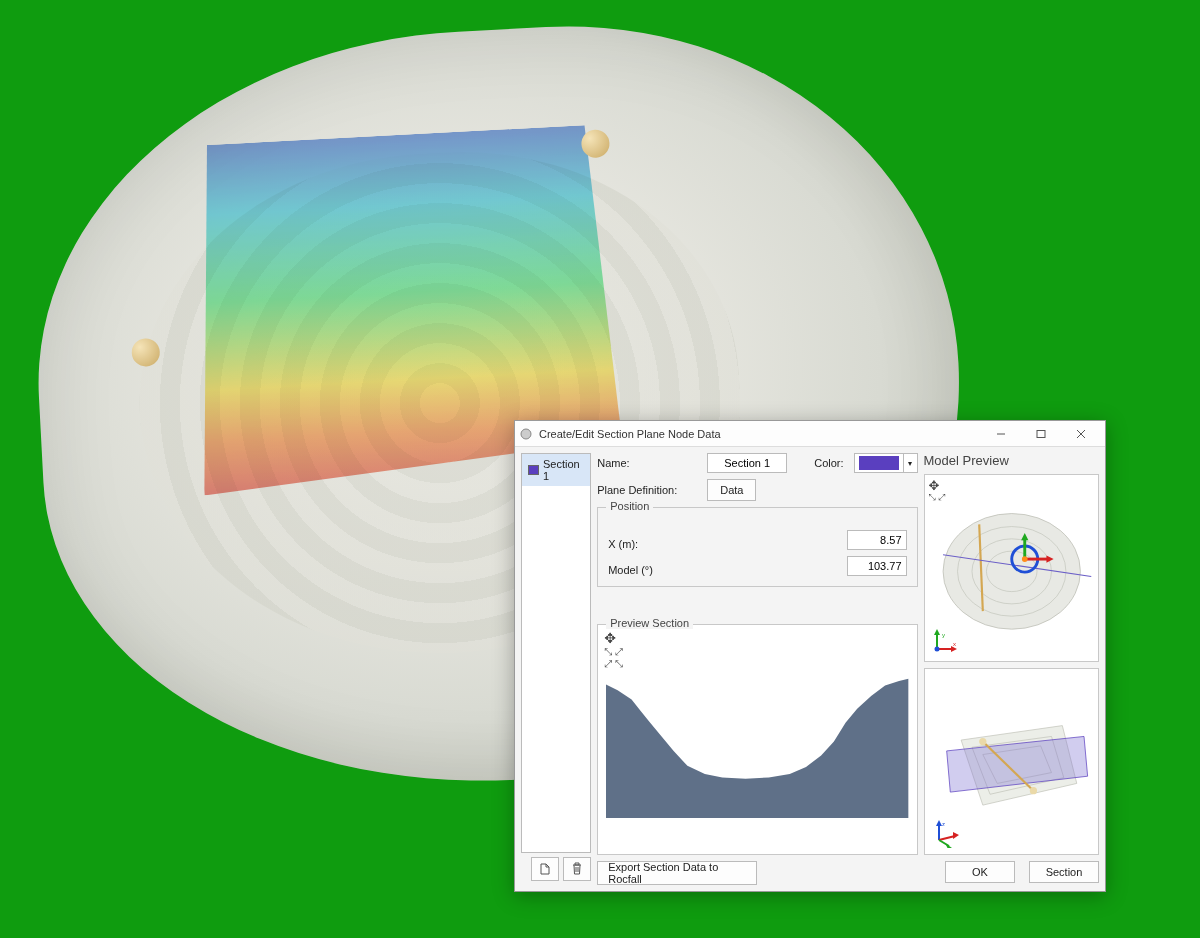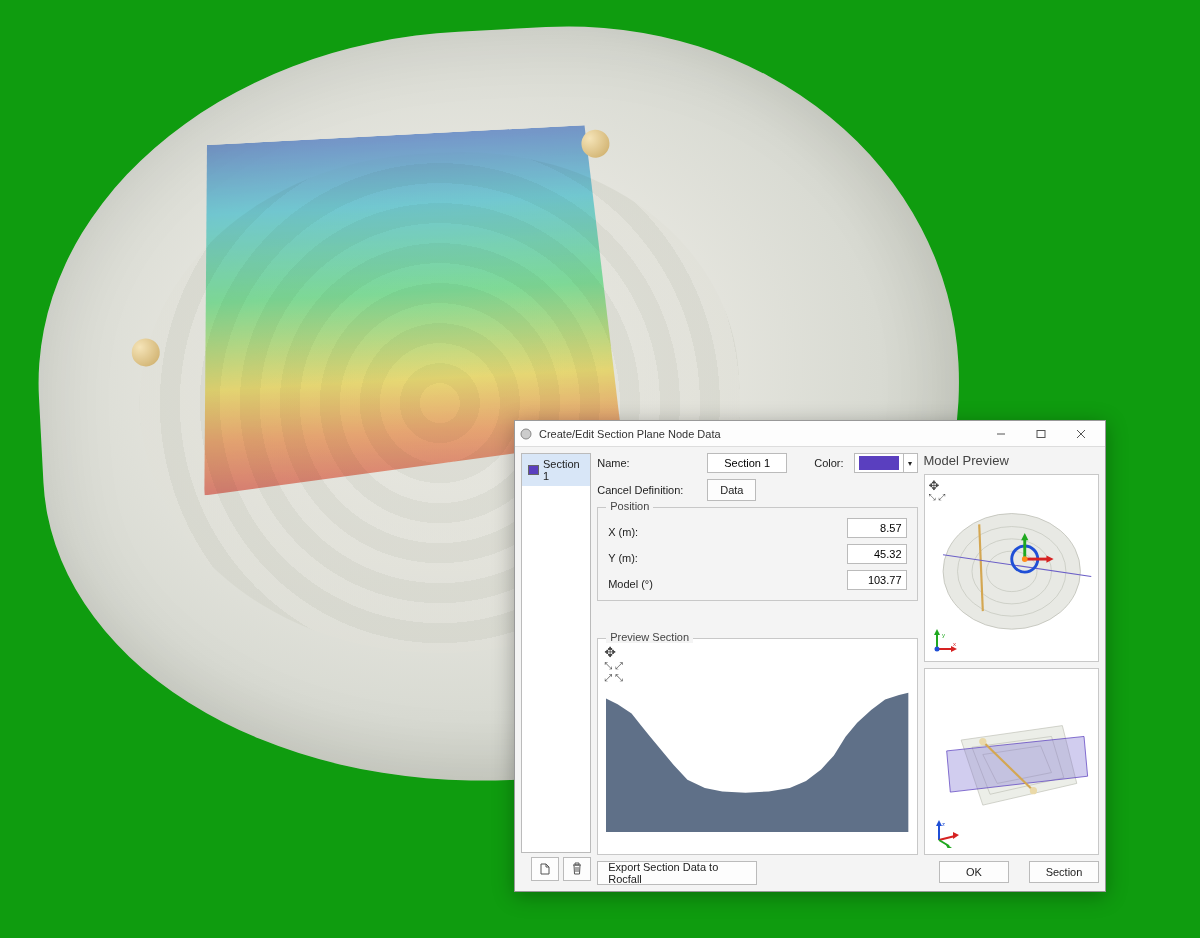--- a/index.html
+++ b/index.html
@@ -85,39 +85,39 @@
   .mid-col { flex:1; display:flex; flex-direction:column; gap:6px; }
   .row { display:flex; align-items:center; gap:10px; }
   .lbl { width:100px; font-size:11px; }
   .input { background:#fff; border:1px solid #bbb; height:20px; padding:0 4px; font-size:11px; }
   .wname { width:80px; text-align:center; }
   .btn { background:#fdfdfd; border:1px solid #bbb; padding:2px 12px; font-size:11px; height:22px; display:flex; align-items:center; justify-content:center; }
   .color-pick { display:flex; align-items:center; border:1px solid #bbb; background:#fff; height:20px; }
   .color-pick .chip { width:40px; height:14px; margin:0 4px; }
   .color-pick .arrow { width:14px; border-left:1px solid #bbb; height:100%; display:flex; align-items:center; justify-content:center; font-size:8px; }
 
-  .fieldset { border:1px solid #c8c8c8; padding:4px 10px 10px; position:relative; }
+  .fieldset { border:1px solid #c8c8c8; padding:16px 10px 10px; position:relative; }
   .fieldset .legend { position:absolute; top:-8px; left:8px; background:#f4f4f4; padding:0 4px; font-size:11px; color:#444; }
   .pos-row { display:flex; align-items:flex-end; margin-top:6px; }
   .pos-row .plbl { flex:1; font-size:11px; }
   .pos-row .input { width:60px; text-align:right; }
 
   .preview-box { flex:1; border:1px solid #c8c8c8; background:#fff; position:relative; padding:6px; }
   .nav-icons { display:flex; flex-direction:column; gap:2px; font-size:10px; color:#444; line-height:1; }
   .nav-icons .move { font-size:14px; }
   .profile-svg { position:absolute; inset:42px 8px 8px 8px; }
 
   .export-btn { height:24px; border:1px solid #bbb; background:#fdfdfd; font-size:11px; padding:0 10px; display:flex; align-items:center; width:160px; }
 
   
   .right-col { width:250px; display:flex; flex-direction:column; gap:6px; }
   .right-title { font-size:13px; color:#444; }
   .rpanel { flex:1; border:1px solid #c8c8c8; background:#fff; position:relative; overflow:hidden; }
   .axis-triad { position:absolute; bottom:6px; left:6px; width:30px; height:30px; }
-  .footer-btns { display:flex; gap:20px; justify-content:flex-end; height:24px; }
+  .footer-btns { display:flex; gap:14px; justify-content:flex-end; height:24px; }
   .footer-btns .btn { width:70px; justify-content:center; }
 
   .mini-nav { position:absolute; top:4px; left:4px; display:flex; flex-direction:column; gap:1px; font-size:9px; color:#444; line-height:1; }
   .mini-nav .move { font-size:13px; }
 </style>
 </head>
 <body>
 
 <div class="terrain-backdrop">
   <div class="terrain-inner"></div>
@@ -182,33 +182,29 @@
         <span class="lbl">Name:</span>
         <input class="input wname" value="Section 1" style="">
         <span style="margin-left:17px">Color:</span>
         <div class="color-pick">
           <div class="chip" style="background:#5a3fbf"></div>
           <div class="arrow">▾</div>
         </div>
       </div>
 
       <div class="row">
-        <span class="lbl">Cancel Definition:</span>
+        <span class="lbl">Plane Definition:</span>
         <div class="btn">Data</div>
       </div>
 
       <div class="fieldset">
         <span class="legend">Position</span>
         <div class="pos-row">
           <span class="plbl">X (m):</span>
           <input class="input" value="8.57" style="">
-        </div>
-        <div class="pos-row">
-          <span class="plbl">Y (m):</span>
-          <input class="input" value="45.32" style="">
         </div>
         <div class="pos-row">
           <span class="plbl">Model (°)</span>
           <input class="input" value="103.77" style="">
         </div>
       </div>
 
       <div class="fieldset preview-box" style="flex:1;margin-top:31px;">
         <span class="legend">Preview Section</span>
         <div class="nav-icons">

